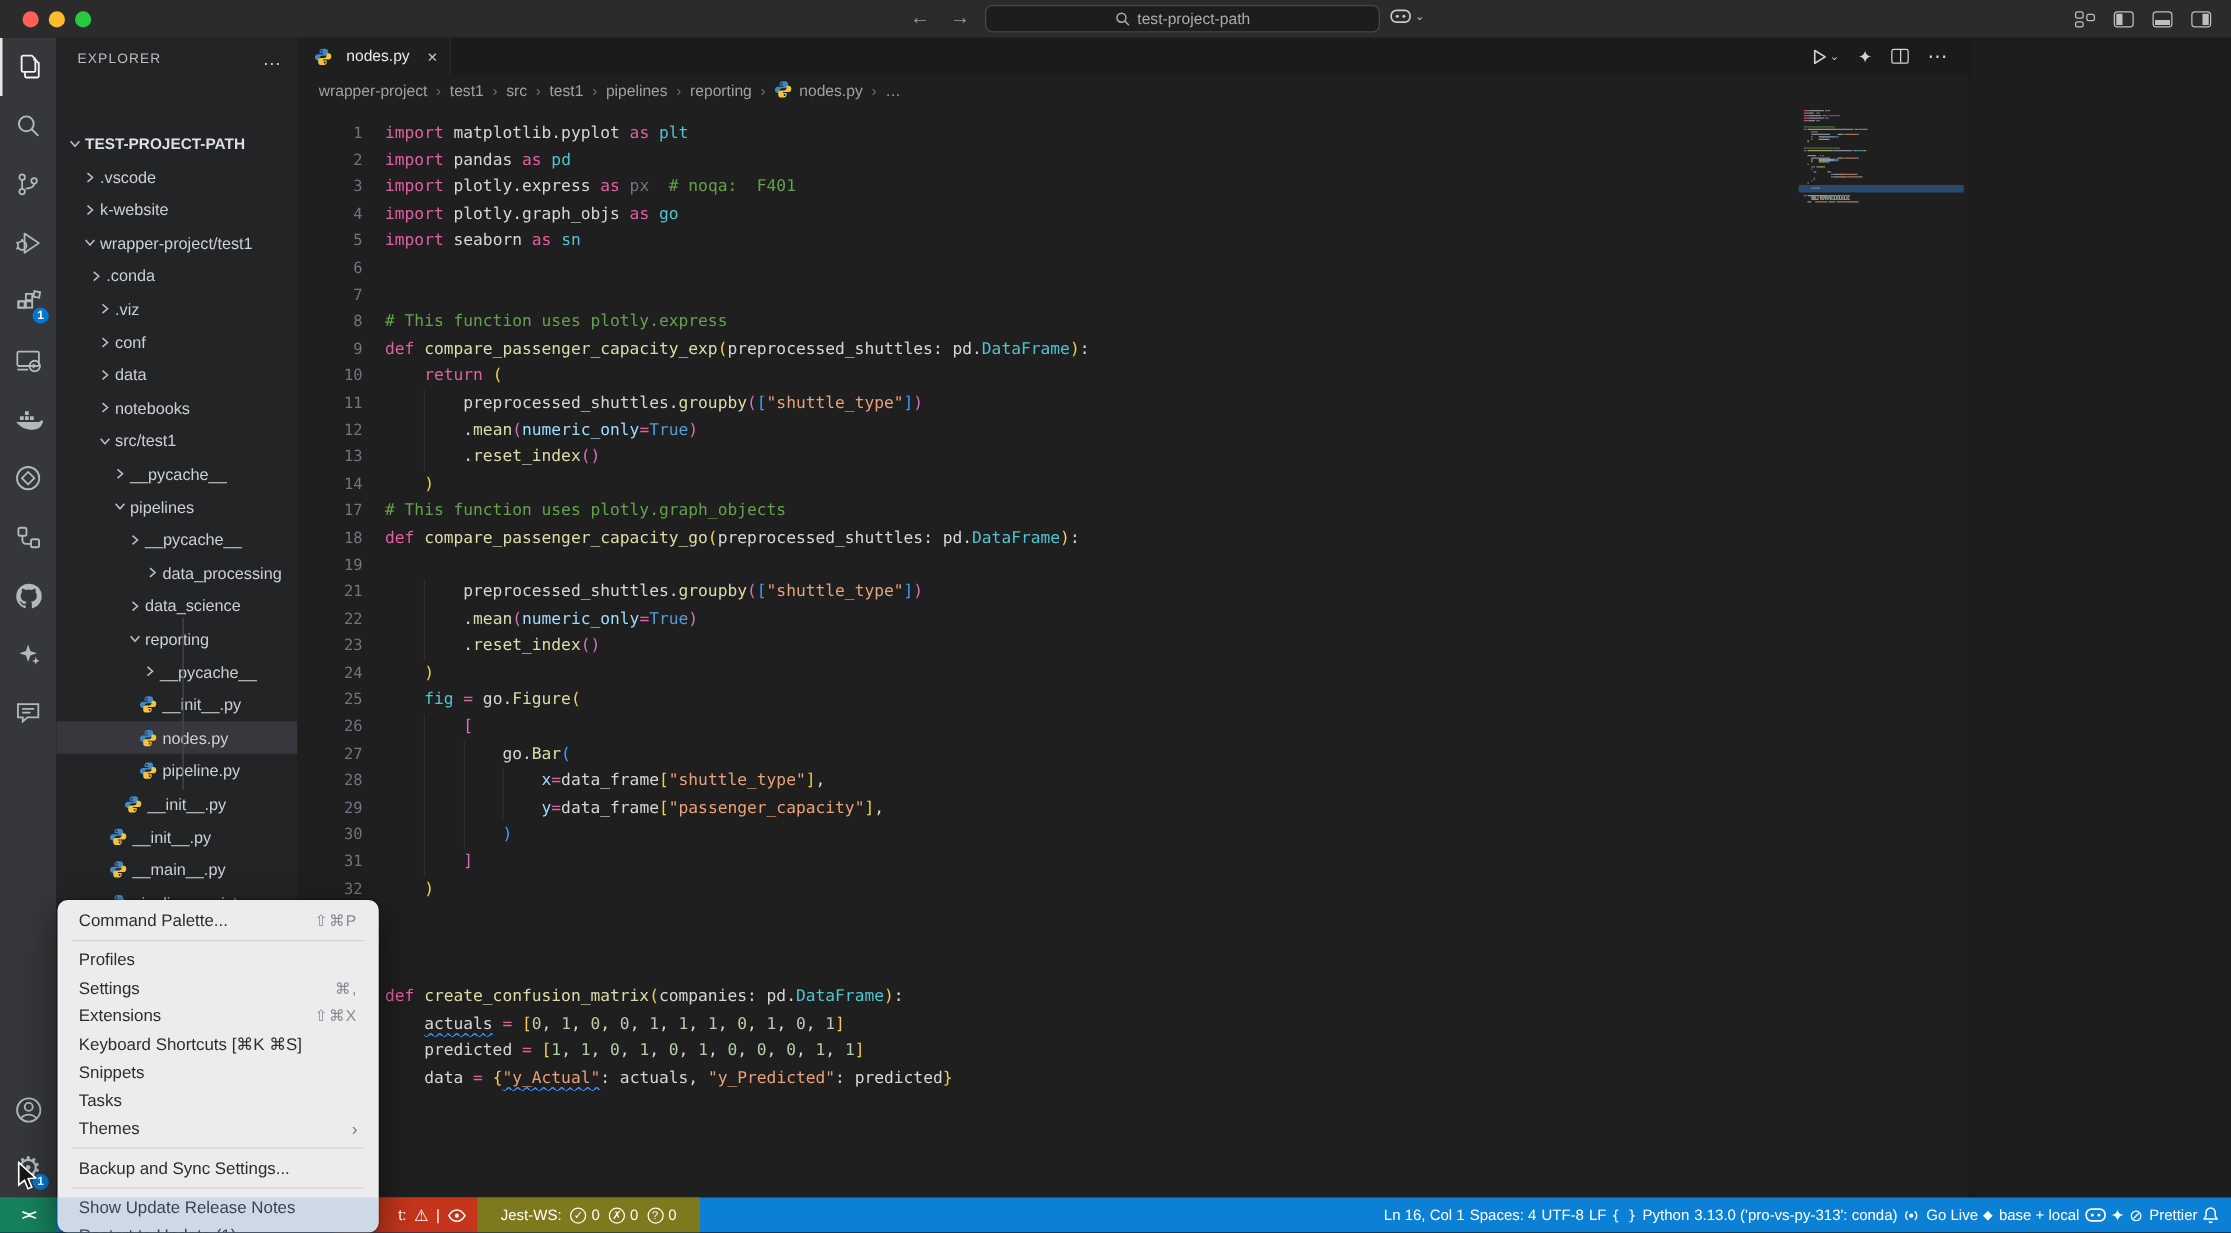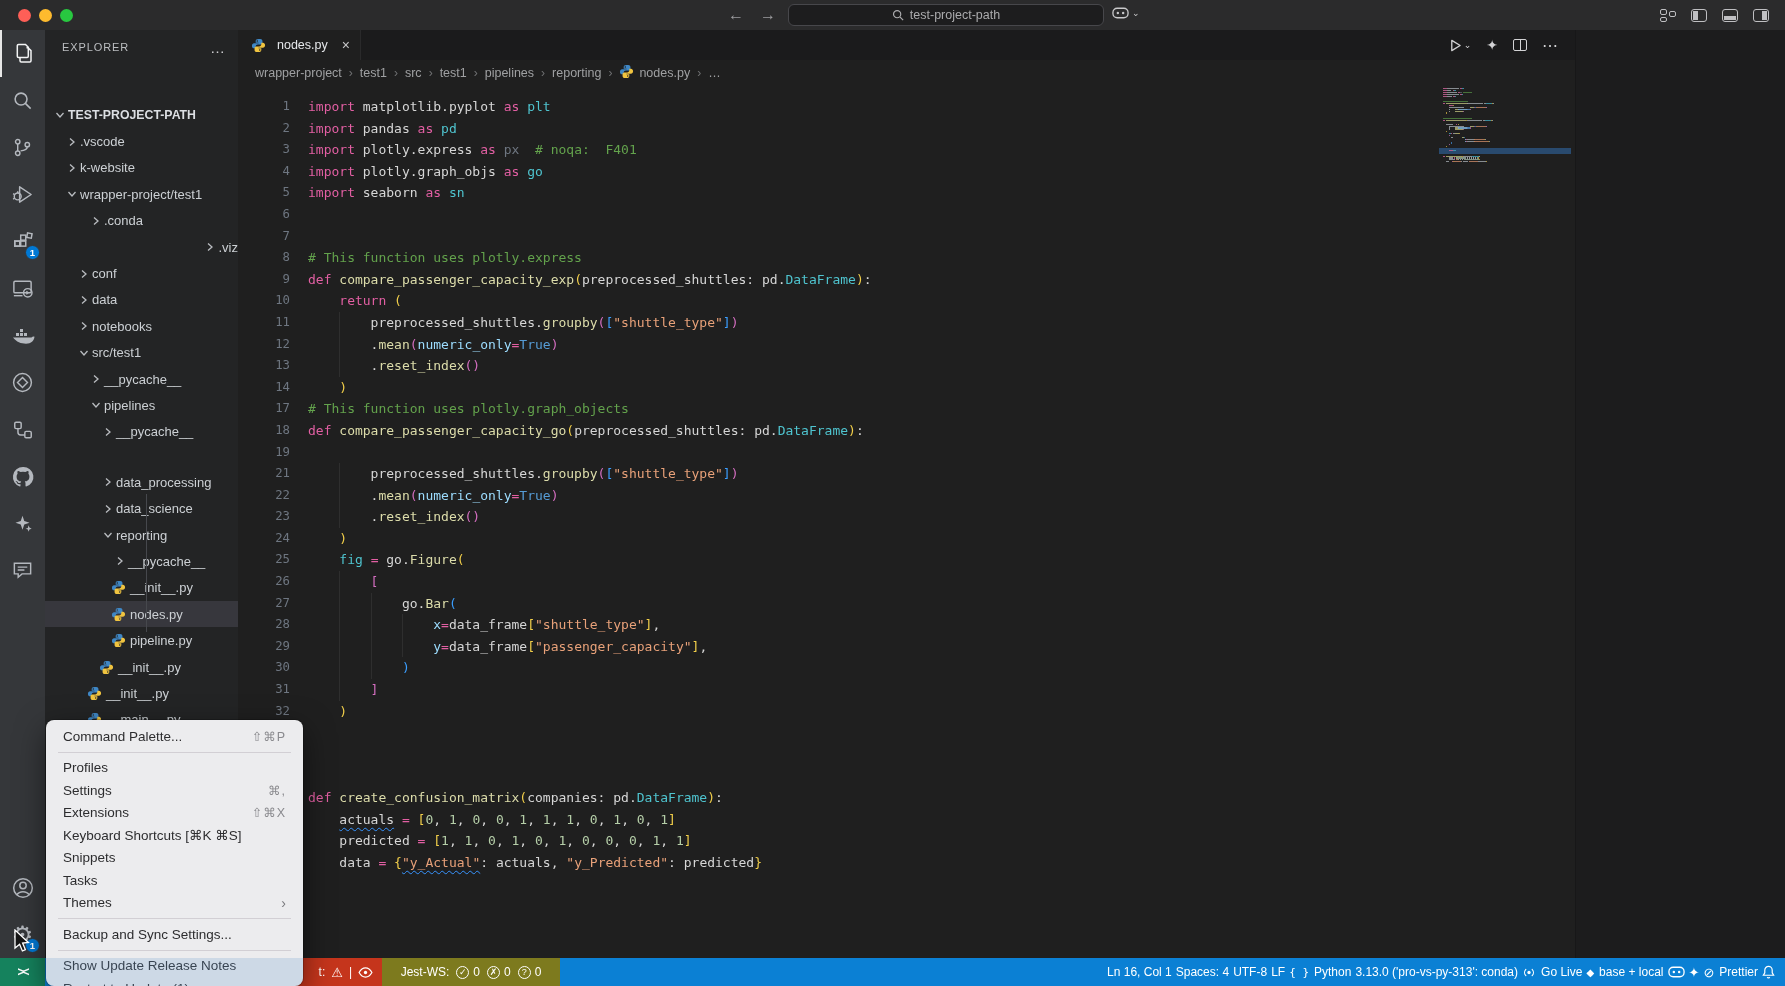--- a/index.html
+++ b/index.html
@@ -300,93 +300,93 @@
         <span>k-website</span>
       </div>
       <div class="trow" style="padding-left: 18px;">
         <span class="chev">
           <svg width="10" height="10" viewBox="0 0 10 10">
             <path d="M1.5 3l3.5 4 3.5-4" fill="none" stroke="currentColor" stroke-width="1.3"></path>
           </svg>
         </span>
         <span>wrapper-project/test1</span>
       </div>
+      <div class="trow" style="padding-left: 23px;">
+        <span class="chev">
+          <svg width="10" height="10" viewBox="0 0 10 10">
+            <path d="M3 1.5l4 3.5-4 3.5" fill="none" stroke="currentColor" stroke-width="1.3"></path>
+          </svg>
+        </span>
+        <span>.conda</span>
+      </div>
+      <div class="trow" style="padding-left: 30px;">
+        <span class="chev">
+          <svg width="10" height="10" viewBox="0 0 10 10">
+            <path d="M3 1.5l4 3.5-4 3.5" fill="none" stroke="currentColor" stroke-width="1.3"></path>
+          </svg>
+        </span>
+        <span>.viz</span>
+      </div>
+      <div class="trow" style="padding-left: 30px;">
+        <span class="chev">
+          <svg width="10" height="10" viewBox="0 0 10 10">
+            <path d="M3 1.5l4 3.5-4 3.5" fill="none" stroke="currentColor" stroke-width="1.3"></path>
+          </svg>
+        </span>
+        <span>conf</span>
+      </div>
+      <div class="trow" style="padding-left: 30px;">
+        <span class="chev">
+          <svg width="10" height="10" viewBox="0 0 10 10">
+            <path d="M3 1.5l4 3.5-4 3.5" fill="none" stroke="currentColor" stroke-width="1.3"></path>
+          </svg>
+        </span>
+        <span>data</span>
+      </div>
+      <div class="trow" style="padding-left: 30px;">
+        <span class="chev">
+          <svg width="10" height="10" viewBox="0 0 10 10">
+            <path d="M3 1.5l4 3.5-4 3.5" fill="none" stroke="currentColor" stroke-width="1.3"></path>
+          </svg>
+        </span>
+        <span>notebooks</span>
+      </div>
+      <div class="trow" style="padding-left: 30px;">
+        <span class="chev">
+          <svg width="10" height="10" viewBox="0 0 10 10">
+            <path d="M1.5 3l3.5 4 3.5-4" fill="none" stroke="currentColor" stroke-width="1.3"></path>
+          </svg>
+        </span>
+        <span>src/test1</span>
+      </div>
       <div class="trow" style="padding-left: 42px;">
         <span class="chev">
           <svg width="10" height="10" viewBox="0 0 10 10">
             <path d="M3 1.5l4 3.5-4 3.5" fill="none" stroke="currentColor" stroke-width="1.3"></path>
           </svg>
         </span>
-        <span>.conda</span>
-      </div>
-      <div class="trow" style="padding-left: 30px; justify-content: flex-end;">
-        <span class="chev">
-          <svg width="10" height="10" viewBox="0 0 10 10">
-            <path d="M3 1.5l4 3.5-4 3.5" fill="none" stroke="currentColor" stroke-width="1.3"></path>
-          </svg>
-        </span>
-        <span>.viz</span>
-      </div>
-      <div class="trow" style="padding-left: 30px;">
-        <span class="chev">
-          <svg width="10" height="10" viewBox="0 0 10 10">
-            <path d="M3 1.5l4 3.5-4 3.5" fill="none" stroke="currentColor" stroke-width="1.3"></path>
-          </svg>
-        </span>
-        <span>conf</span>
-      </div>
-      <div class="trow" style="padding-left: 30px;">
-        <span class="chev">
-          <svg width="10" height="10" viewBox="0 0 10 10">
-            <path d="M3 1.5l4 3.5-4 3.5" fill="none" stroke="currentColor" stroke-width="1.3"></path>
-          </svg>
-        </span>
-        <span>data</span>
-      </div>
-      <div class="trow" style="padding-left: 30px;">
-        <span class="chev">
-          <svg width="10" height="10" viewBox="0 0 10 10">
-            <path d="M3 1.5l4 3.5-4 3.5" fill="none" stroke="currentColor" stroke-width="1.3"></path>
-          </svg>
-        </span>
-        <span>notebooks</span>
-      </div>
-      <div class="trow" style="padding-left: 30px;">
+        <span>__pycache__</span>
+      </div>
+      <div class="trow" style="padding-left: 42px;">
         <span class="chev">
           <svg width="10" height="10" viewBox="0 0 10 10">
             <path d="M1.5 3l3.5 4 3.5-4" fill="none" stroke="currentColor" stroke-width="1.3"></path>
           </svg>
         </span>
-        <span>src/test1</span>
-      </div>
-      <div class="trow" style="padding-left: 42px;">
+        <span>pipelines</span>
+      </div>
+      <div class="trow" style="padding-left: 54px;">
         <span class="chev">
           <svg width="10" height="10" viewBox="0 0 10 10">
             <path d="M3 1.5l4 3.5-4 3.5" fill="none" stroke="currentColor" stroke-width="1.3"></path>
           </svg>
         </span>
         <span>__pycache__</span>
       </div>
-      <div class="trow" style="padding-left: 42px;">
-        <span class="chev">
-          <svg width="10" height="10" viewBox="0 0 10 10">
-            <path d="M1.5 3l3.5 4 3.5-4" fill="none" stroke="currentColor" stroke-width="1.3"></path>
-          </svg>
-        </span>
-        <span>pipelines</span>
-      </div>
-      <div class="trow" style="padding-left: 54px;">
-        <span class="chev">
-          <svg width="10" height="10" viewBox="0 0 10 10">
-            <path d="M3 1.5l4 3.5-4 3.5" fill="none" stroke="currentColor" stroke-width="1.3"></path>
-          </svg>
-        </span>
-        <span>__pycache__</span>
-      </div>
-      <div class="trow" style="padding-left: 54px; margin-top: 24px;">
+      <div class="trow" style="padding-left: 68px;">
         <span class="chev">
           <svg width="10" height="10" viewBox="0 0 10 10">
             <path d="M3 1.5l4 3.5-4 3.5" fill="none" stroke="currentColor" stroke-width="1.3"></path>
           </svg>
         </span>
         <span>data_processing</span>
       </div>
       <div class="trow" style="padding-left: 54px;">
         <span class="chev">
           <svg width="10" height="10" viewBox="0 0 10 10">

